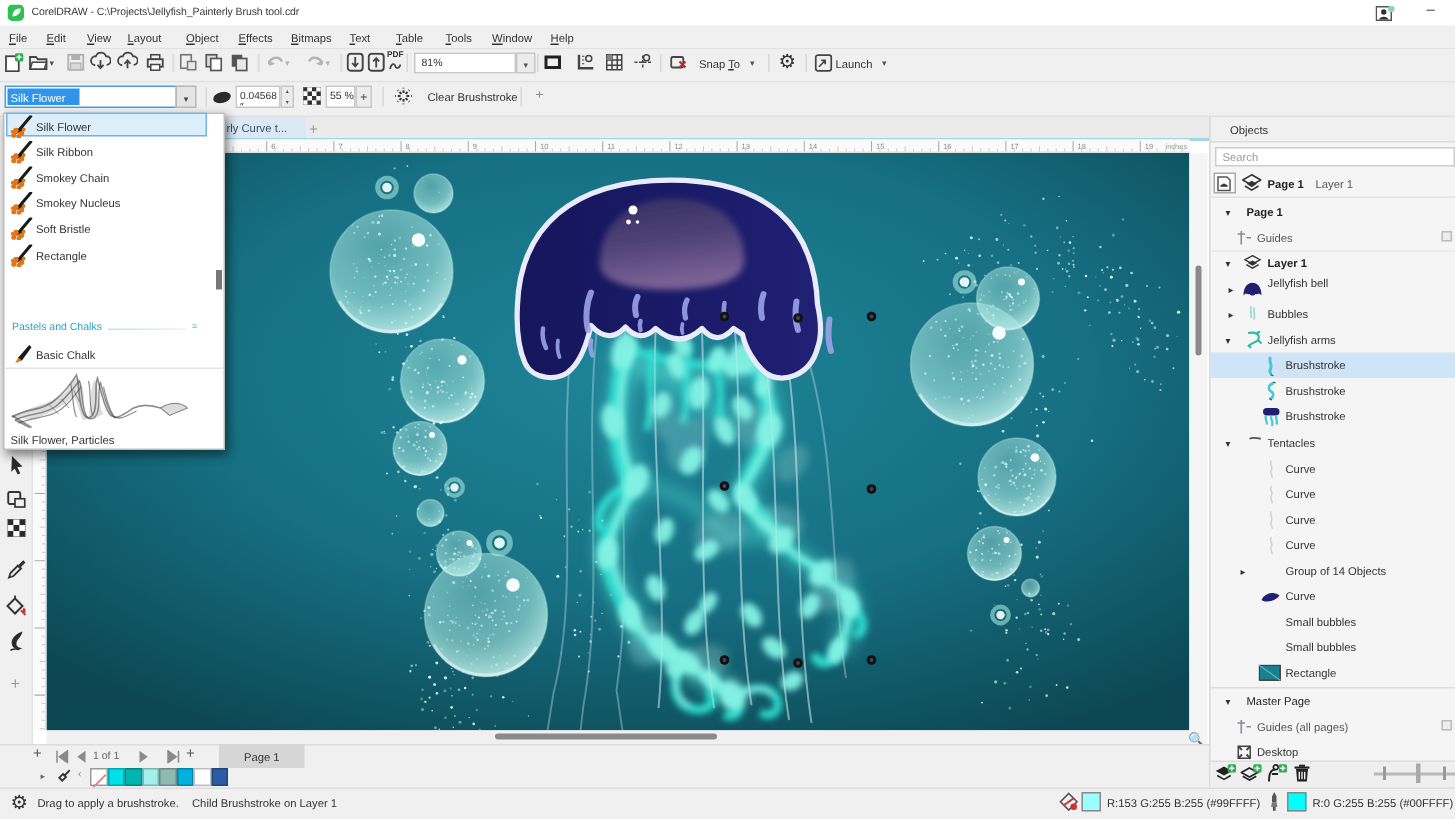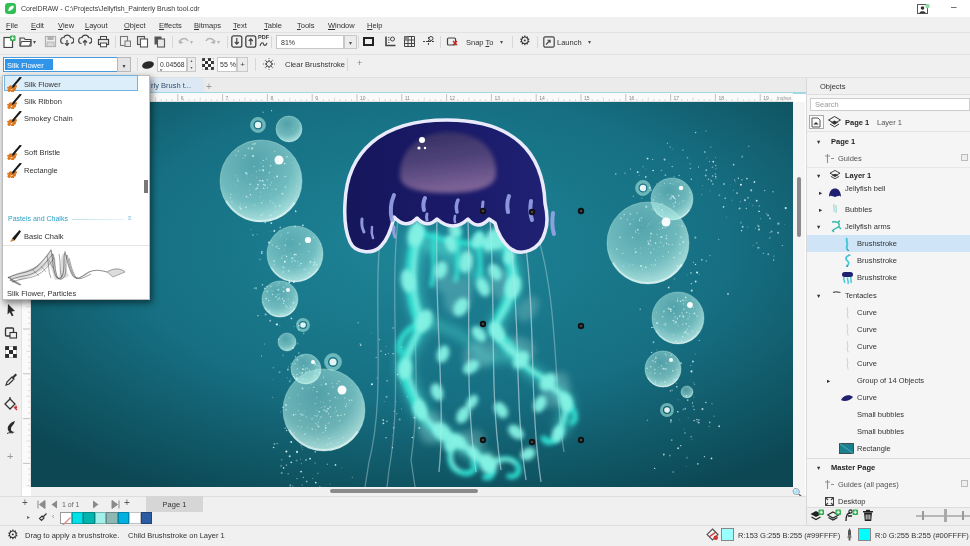--- a/index.html
+++ b/index.html
@@ -221,21 +221,21 @@
       <line x1="7.0" y1="5.0" x2="7.0" y2="1.5" stroke="#333" stroke-width="1.3" stroke-dasharray="1.8 1.2"></line>
       <line x1="8.4" y1="5.6" x2="10.9" y2="3.1" stroke="#333" stroke-width="1.3" stroke-dasharray="1.8 1.2"></line>
     </svg>
 <div class="abs" style="left:285px;top:60px;font-size:7.5px;color:#333">Clear Brushstroke</div>
 <div class="abs" style="left:357px;top:58px;font-size:9px;color:#888">+</div>
 <div class="abs" style="left:137px;top:58px;width:1px;height:13px;background:#d8d8d8"></div>
 <div class="abs" style="left:255px;top:58px;width:1px;height:13px;background:#d8d8d8"></div>
 <div class="abs" style="left:347px;top:58px;width:1px;height:13px;background:#d8d8d8"></div>
 
 <div class="abs" id="tabbar"></div>
-<div class="abs" style="left:150px;top:78px;width:54px;height:14px;background:#dce9f5;font-size:7.5px;color:#35506e;padding:3px 0 0 1px;">rly Brush t...</div>
+<div class="abs" style="left:150px;top:78px;width:54px;height:14px;background:#dce9f5;font-size:7.5px;color:#35506e;padding:3px 0 0 1px;">rly Curve t...</div>
 <div class="abs" id="tabplus">+</div>
 <div class="abs" id="tabline"></div>
 
 <div class="abs" id="toolbox"></div>
 <div class="abs" style="left:0px;top:78px;width:22px;height:440px;background:#f0f0f0;border-right:1px solid #e3e3e3"></div>
 <svg class="abs" style="left:5px;top:303px" width="12" height="14" viewBox="0 0 12 14">
       <path d="M3 1 L10 8 L6.5 8.5 L8.5 12.5 L6.8 13.3 L4.8 9.3 L2.5 11.5 Z" fill="#2b2b2b"></path>
     </svg>
 <svg class="abs" style="left:4px;top:325px" width="14" height="14" viewBox="0 0 14 14">
       <rect x="1.5" y="3" width="8" height="8" rx="1" fill="none" stroke="#333" stroke-width="1.3"></rect>
@@ -1801,21 +1801,21 @@
         <rect x="0.5" y="0.5" width="14" height="10" fill="#1a7f8e" stroke="#333" stroke-width="0.8"></rect>
         <path d="M0.5 0.5 L14.5 10.5" stroke="#5fb8c4" stroke-width="0.8"></path>
       </svg>
       <span style="position:absolute;left:50px;top:4px">Rectangle</span>
     </div>
 <div class="abs" style="left:961px;top:154px;width:7px;height:7px;border:1px solid #bbb;background:#eee"></div>
 <div class="abs" style="left:961px;top:480px;width:7px;height:7px;border:1px solid #bbb;background:#eee"></div>
 <div class="abs" style="left:807px;top:458px;width:163px;height:1px;background:#dcdcdc"></div>
 <div class="abs" style="left:807px;top:459px;width:163px;height:17px;font-size:7.5px;color:#333">
       <div class="abs" style="left:10px;top:5px;font-size:6.5px;color:#333">▾</div>
-      <span style="position:absolute;left:24px;top:4px;font-weight:bold;color:#222">Master Page</span>
+      <span style="position:absolute;left:24px;top:4px;font-weight:normal;color:#222">Master Page</span>
     </div>
 <div class="abs" style="left:807px;top:476px;width:163px;height:17px;font-size:7.5px;color:#333">
       <svg width="11" height="11" viewBox="0 0 11 11" style="position:absolute;left:17px;top:3px">
         <path d="M3.5 1 v9 M1 3 h5 M7 5.5 h3" stroke="#8a8f98" stroke-width="1.1"></path>
       </svg>
       <span style="position:absolute;left:31px;top:4px;color:#555">Guides (all pages)</span>
     </div>
 <div class="abs" style="left:807px;top:493px;width:163px;height:17px;font-size:7.5px;color:#333">
       <svg width="11" height="11" viewBox="0 0 11 11" style="position:absolute;left:17px;top:3px">
         <rect x="1.5" y="1.5" width="8" height="8" fill="none" stroke="#444" stroke-width="1"></rect>
@@ -1948,20 +1948,35 @@
           <circle cx="2.2" cy="13.2" r="1.7"></circle>
           <circle cx="5.6" cy="14" r="1.6"></circle>
           <circle cx="8.6" cy="9.4" r="1.4"></circle>
           <circle cx="1.2" cy="10.8" r="1.1"></circle>
         </g>
 <path d="M13.5 0.5 L6.2 9.2" stroke="#1a1a1a" stroke-width="2" stroke-linecap="round"></path>
 <path d="M6.6 8.6 L4.6 11.6 L7.8 9.8 Z" fill="#1a1a1a"></path>
 </svg>
       <span style="position:absolute;left:20px;top:4px;font-size:7.5px;color:#333">Smokey Chain</span>
     </div>
+<div class="abs" style="left:4px;top:127.1px;width:134px;height:16px;z-index:52">
+      <svg width="15" height="15" viewBox="0 0 15 15" style="position:absolute;left:3px;top:1px">
+<g fill="#e0761c">
+          <circle cx="3.8" cy="10.3" r="2.1"></circle>
+          <circle cx="7.2" cy="11.8" r="1.9"></circle>
+          <circle cx="2.2" cy="13.2" r="1.7"></circle>
+          <circle cx="5.6" cy="14" r="1.6"></circle>
+          <circle cx="8.6" cy="9.4" r="1.4"></circle>
+          <circle cx="1.2" cy="10.8" r="1.1"></circle>
+        </g>
+<path d="M13.5 0.5 L6.2 9.2" stroke="#1a1a1a" stroke-width="2" stroke-linecap="round"></path>
+<path d="M6.6 8.6 L4.6 11.6 L7.8 9.8 Z" fill="#1a1a1a"></path>
+</svg>
+      <span style="position:absolute;left:20px;top:4px;font-size:7.5px;color:#333">Smokey Nucleus</span>
+    </div>
 <div class="abs" style="left:4px;top:144.3px;width:134px;height:16px;z-index:52">
       <svg width="15" height="15" viewBox="0 0 15 15" style="position:absolute;left:3px;top:1px">
 <g fill="#e0761c">
           <circle cx="3.8" cy="10.3" r="2.1"></circle>
           <circle cx="7.2" cy="11.8" r="1.9"></circle>
           <circle cx="2.2" cy="13.2" r="1.7"></circle>
           <circle cx="5.6" cy="14" r="1.6"></circle>
           <circle cx="8.6" cy="9.4" r="1.4"></circle>
           <circle cx="1.2" cy="10.8" r="1.1"></circle>
         </g>

